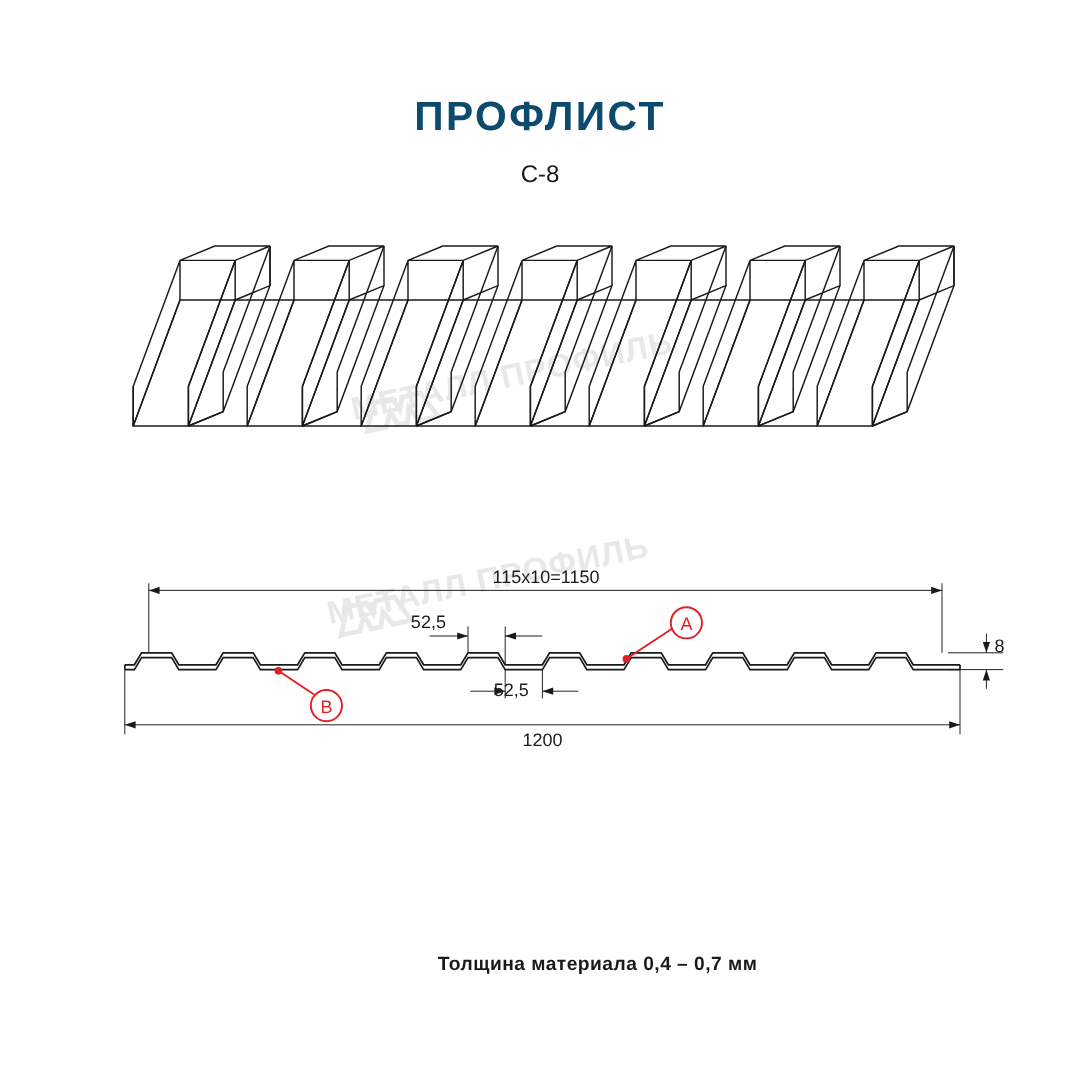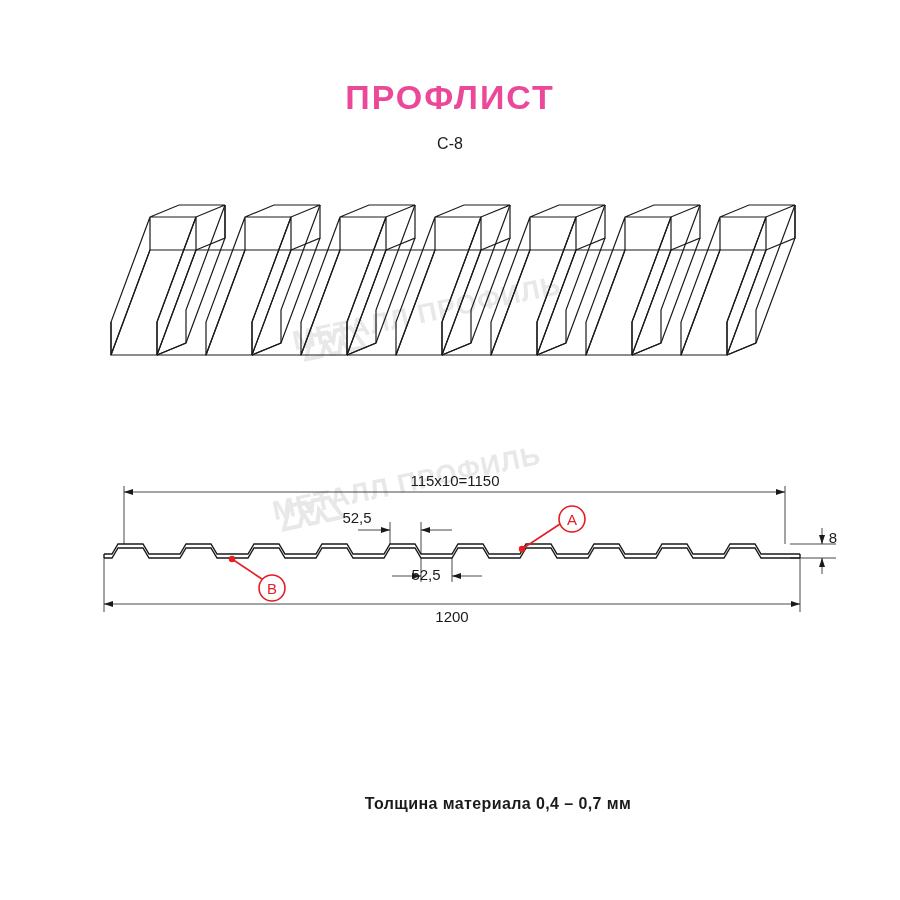--- a/index.html
+++ b/index.html
@@ -21,29 +21,29 @@
   }
   .title {
     position: absolute;
     top: 78px;
     left: 0;
     width: 900px;
     text-align: center;
     font-size: 34px;
     font-weight: bold;
     letter-spacing: 2px;
-    color: #ec4899;
+    color: #0c4a6e;
   }
   .subtitle {
     position: absolute;
     top: 135px;
     left: 0;
     width: 900px;
     text-align: center;
-    font-size: 16px;
+    font-size: 20px;
     color: #1a1a1a;
   }
   .footer {
     position: absolute;
     top: 795px;
     left: 0;
     width: 900px;
     text-align: center;
     font-size: 16px;
     font-weight: bold;

